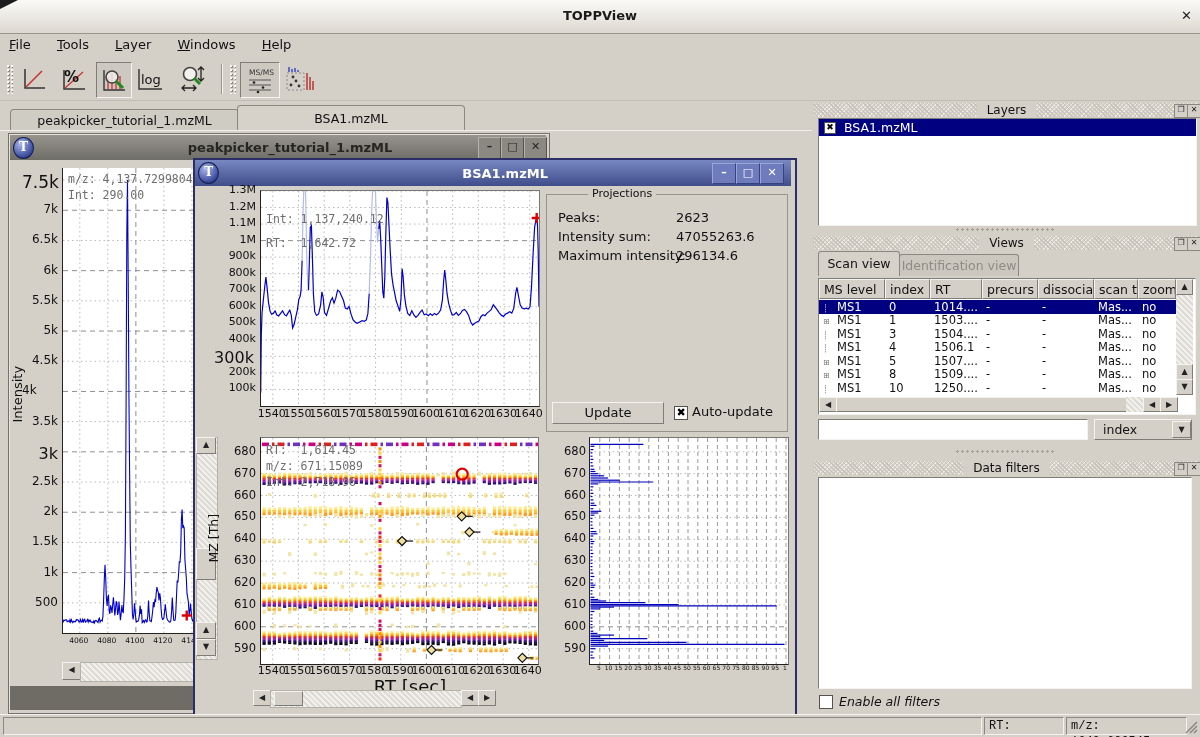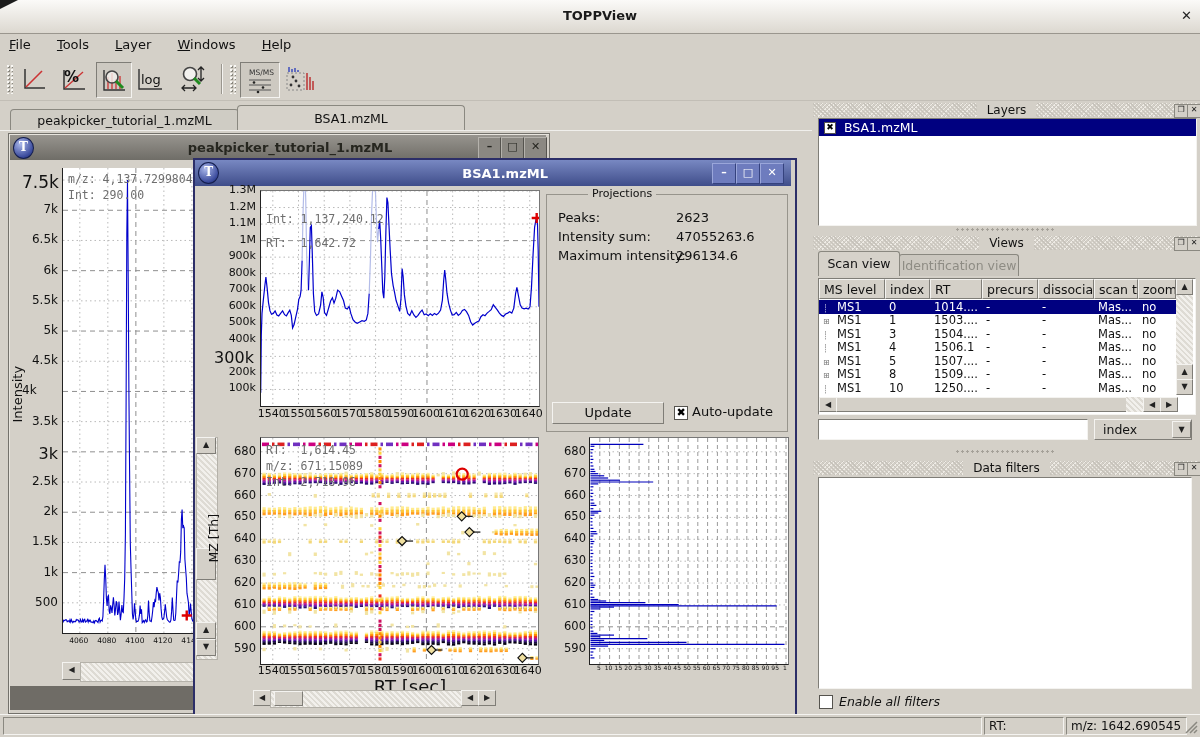--- a/index.html
+++ b/index.html
@@ -56,21 +56,21 @@
   .dock-header{height:14px;background-image:repeating-linear-gradient(45deg,#c7c3bb 0 1px,rgba(0,0,0,0) 1px 3px),repeating-linear-gradient(-45deg,#efece6 0 1px,rgba(0,0,0,0) 1px 3px);display:flex;align-items:center;justify-content:center;font-size:12px;}
   .dock-title{background:#d4d0c8;padding:0 10px;}
   .dock-btn{width:12px;height:12px;background:#d4d0c8;border:1px solid #8a8880;font-size:8px;line-height:10px;text-align:center;color:#222;}
   .splitter-dots{height:5px;background-image:radial-gradient(#a5a199 1px,rgba(0,0,0,0) 1.2px);background-size:5px 5px;}
   .vtab{border:1px solid #8a8880;border-bottom:none;border-radius:3px 3px 0 0;text-align:center;font-size:12.5px;}
   .th-cell{background:#d4d0c8;border-top:1px solid #f4f3f0;border-left:1px solid #f4f3f0;border-bottom:1px solid #7f7d77;border-right:1px solid #7f7d77;font-size:12.5px;padding:2px 0 0 4px;overflow:hidden;white-space:nowrap;box-sizing:border-box;}
   .tbl-row{display:flex;height:13.5px;font-size:11.5px;align-items:center;}
   .tbl-cell{overflow:hidden;white-space:nowrap;box-sizing:border-box;padding-left:4px;}
   .row-sel{background:#000080;color:#fff;}
   .statusbar{left:0;top:714px;width:1200px;height:23px;border-top:1px solid #f4f3f0;background:#d4d0c8;}
-  .status-panel{border:1px solid;border-color:#8a8880 #f4f3f0 #f4f3f0 #8a8880;font-size:12px;padding:0 4px;height:16px;line-height:16px;box-sizing:content-box;}
+  .status-panel{border:1px solid;border-color:#8a8880 #f4f3f0 #f4f3f0 #8a8880;font-size:12px;padding:0 4px;height:16px;line-height:16px;box-sizing:content-box;font-family:Liberation Mono, monospace;}
   svg{display:block;}
 </style>
 </head>
 <body>
 
 <div class="abs app-titlebar"></div>
 <div class="abs wedge"></div>
 <div class="abs app-title">TOPPView</div>
 <div class="abs app-close">✕</div>
 

